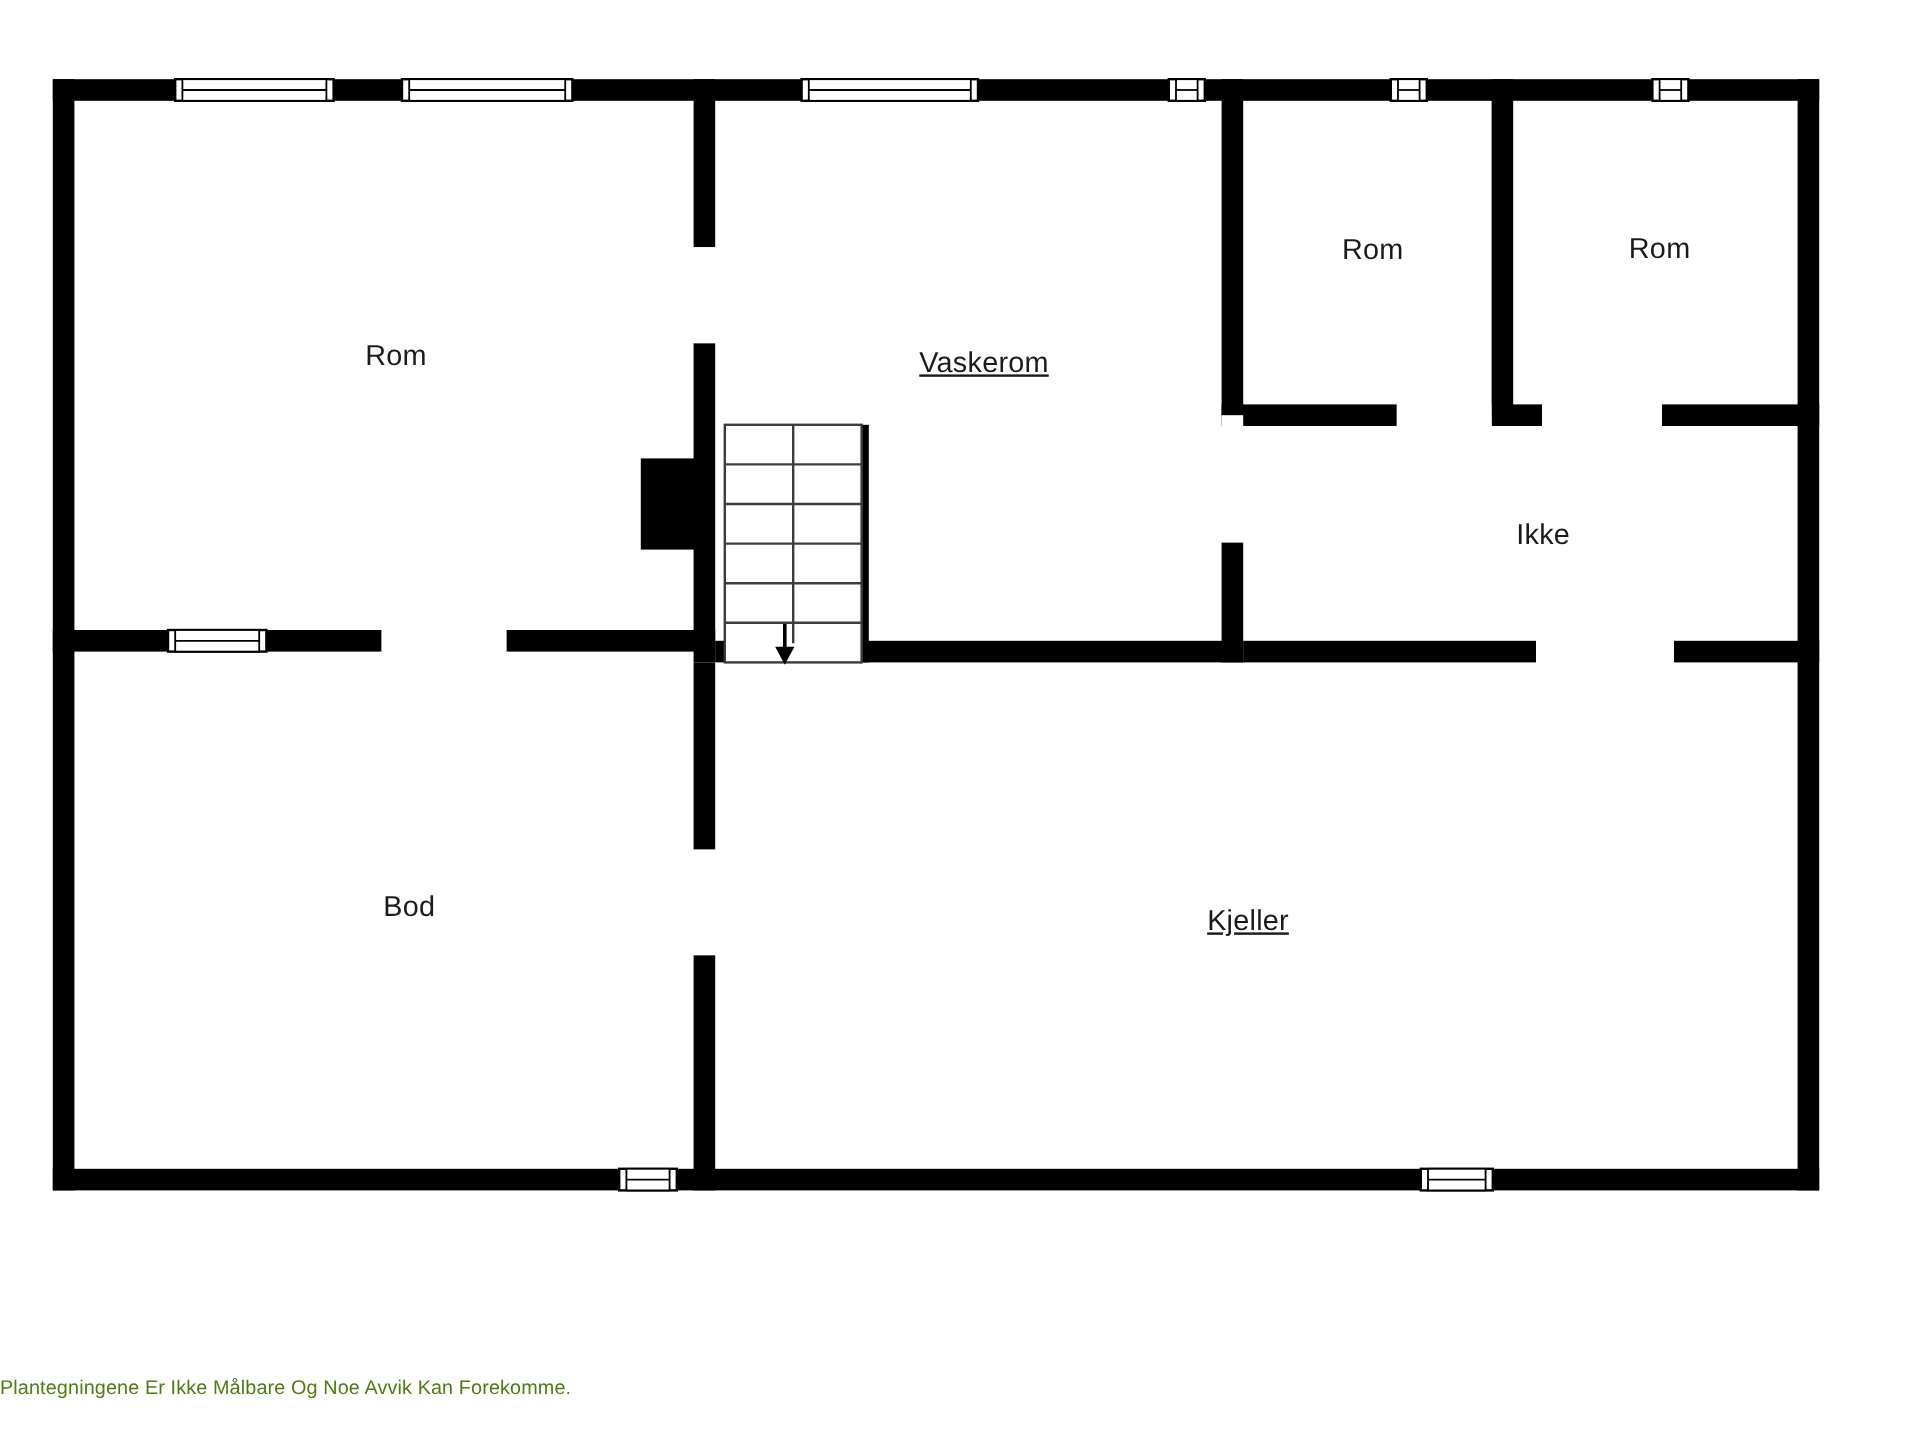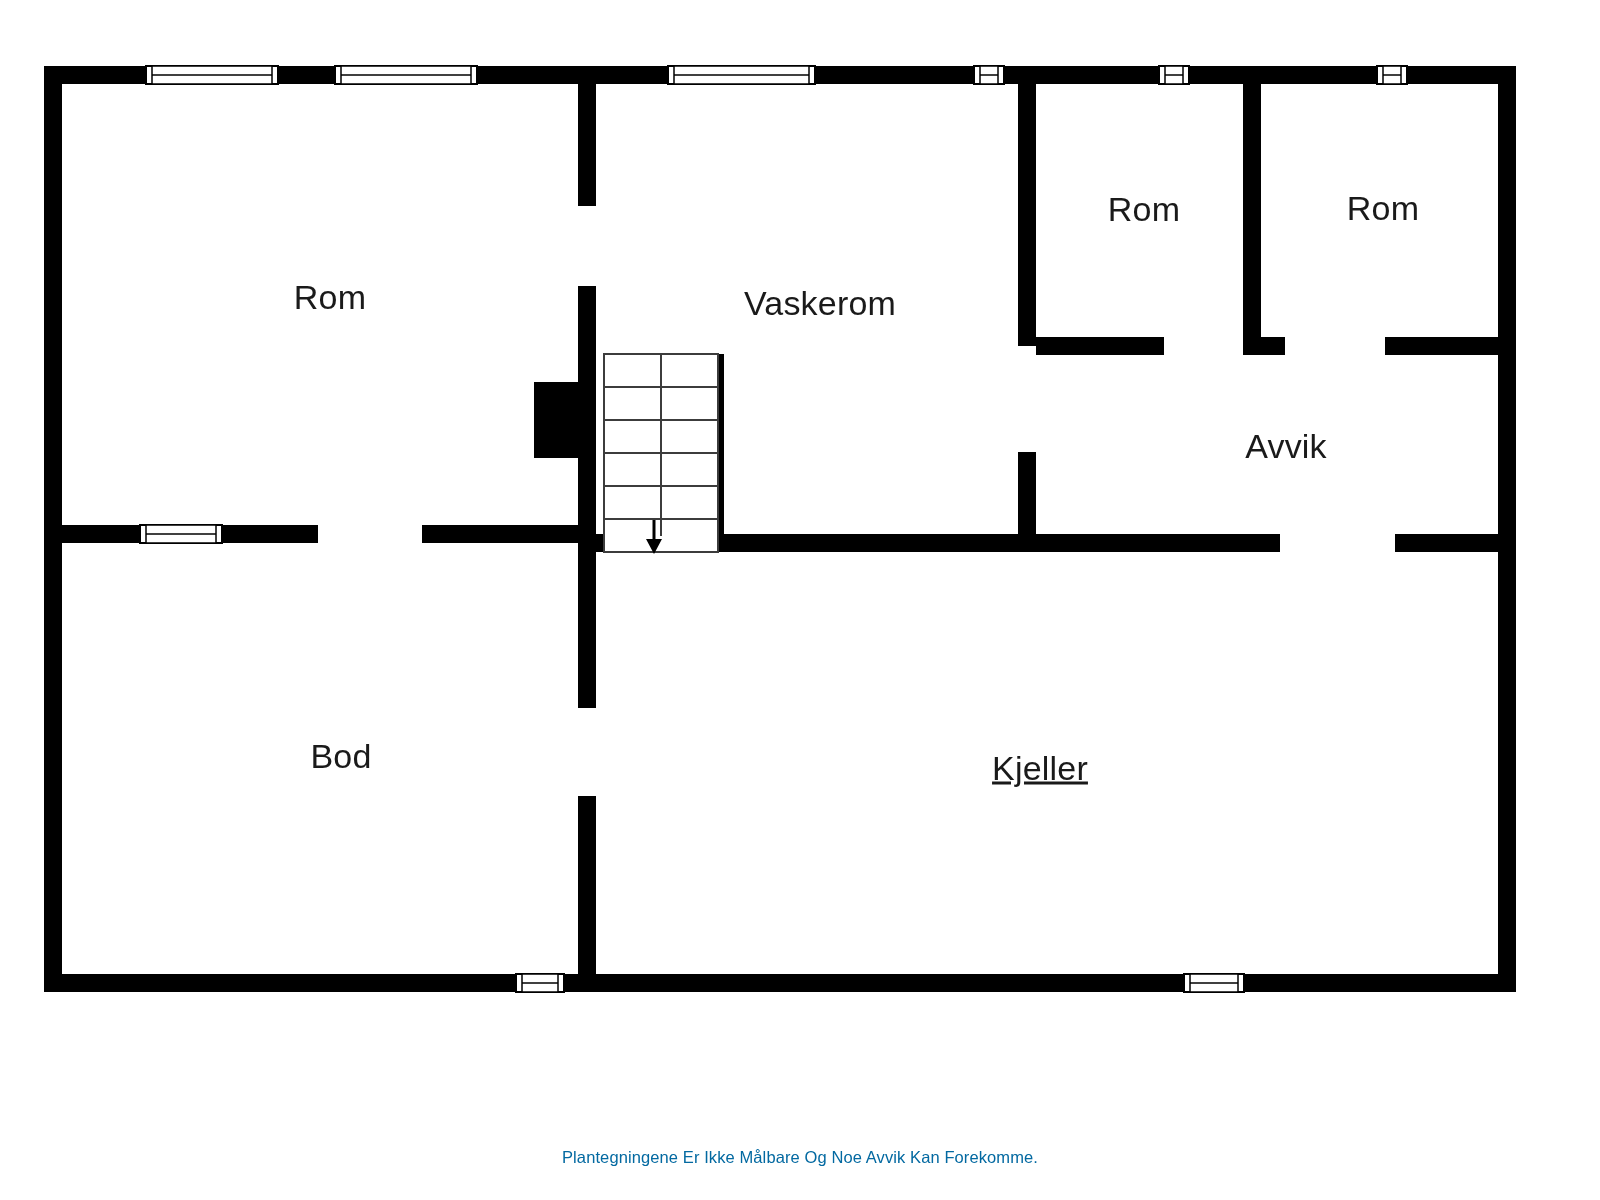--- a/index.html
+++ b/index.html
@@ -23,34 +23,33 @@
   }
   #plan-svg {
     position: absolute;
     left: 0;
     top: 0;
   }
   .room-label {
     position: absolute;
     transform: translate(-50%, -50%);
     font-family: "Liberation Sans", sans-serif;
-    font-size: 34px;
+    font-size: 24px;
     color: #1a1a1a;
     white-space: nowrap;
     letter-spacing: 0.2px;
   }
   #disclaimer {
     position: absolute;
     left: 0;
     top: 1148px;
     width: 1600px;
-    text-align: center;
     font-family: "Liberation Sans", sans-serif;
     font-size: 16.5px;
-    color: #0369a1;
+    color: #4d7c0f;
     letter-spacing: 0.1px;
   }
 </style>
 </head>
 <body>
 
 <div id="floorplan-root">
 
   <svg id="plan-svg" width="1600" height="1200" viewBox="0 0 1600 1200">
 
@@ -163,22 +162,22 @@
 
       <g>
         <line x1="654" y1="520" x2="654" y2="543" stroke="#000000" stroke-width="3"></line>
         <polygon points="646,539 662,539 654,554" fill="#000000"></polygon>
       </g>
     </g>
 
   </svg>
 
   <div class="room-label" style="left:330px;  top:297px;">Rom</div>
-  <div class="room-label" style="left:820px;  top:303px;">Vaskerom</div>
+  <div class="room-label" style="left:820px;  top:303px;text-decoration:underline;">Vaskerom</div>
   <div class="room-label" style="left:1144px; top:209px;">Rom</div>
   <div class="room-label" style="left:1383px; top:208px;">Rom</div>
-  <div class="room-label" style="left:1286px; top:446px;">Avvik</div>
+  <div class="room-label" style="left:1286px; top:446px;">Ikke</div>
   <div class="room-label" style="left:341px;  top:756px;">Bod</div>
   <div class="room-label" style="left:1040px; top:768px;text-decoration:underline;">Kjeller</div>
 
   <div id="disclaimer">Plantegningene Er Ikke Målbare Og Noe Avvik Kan Forekomme.</div>
 
 </div>
 
 </body></html>

